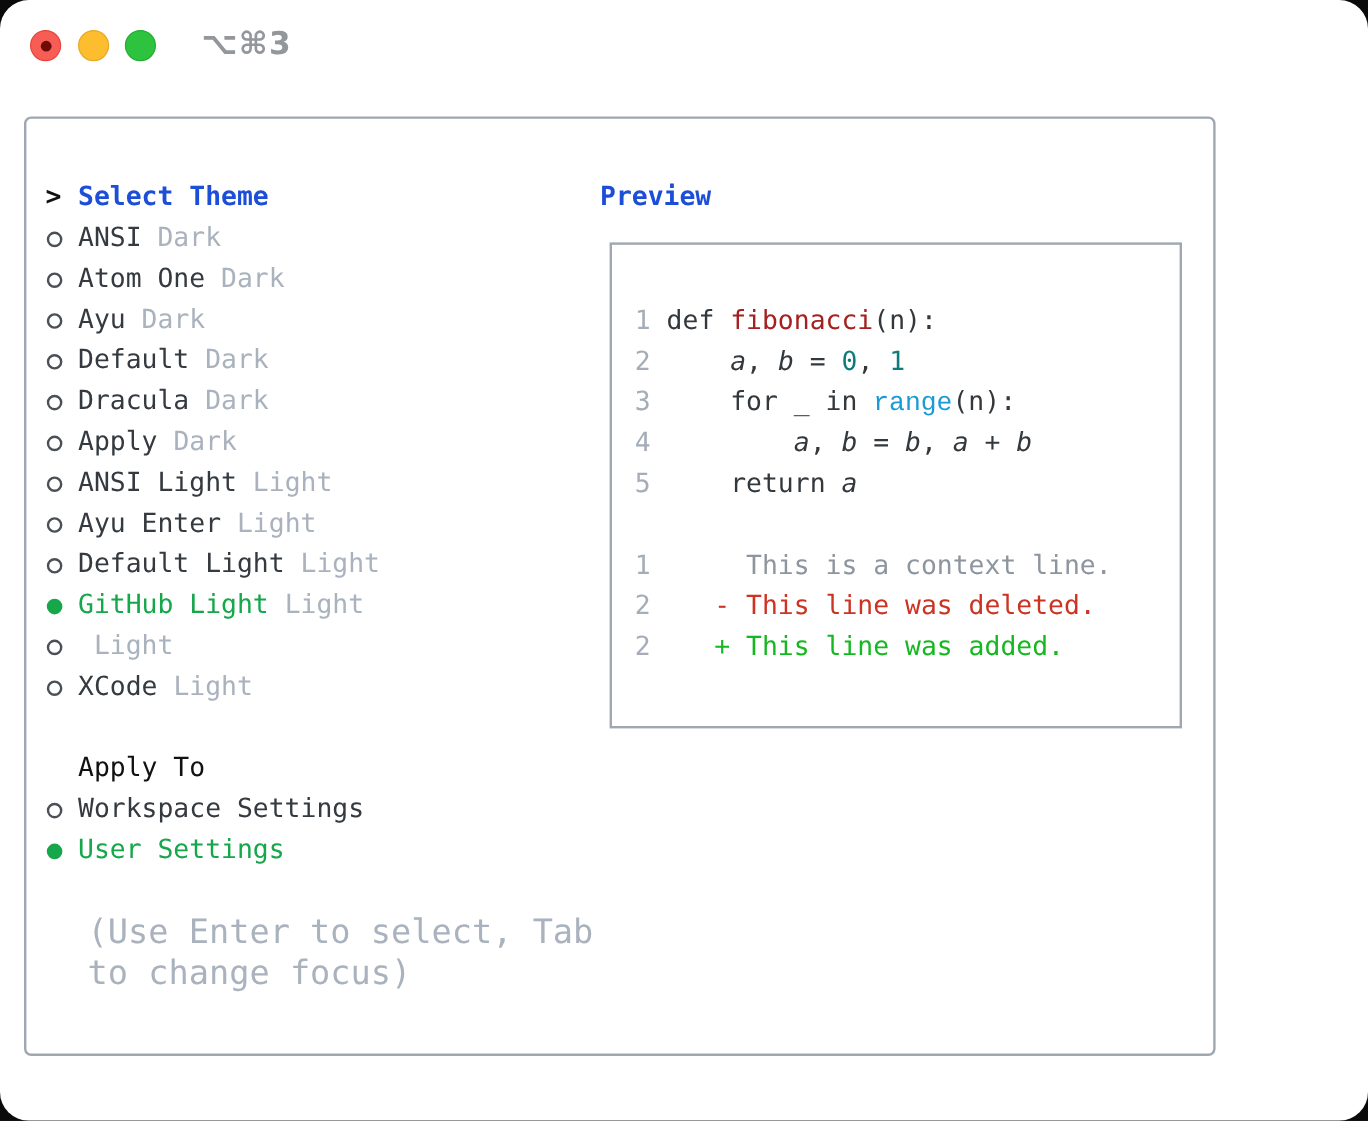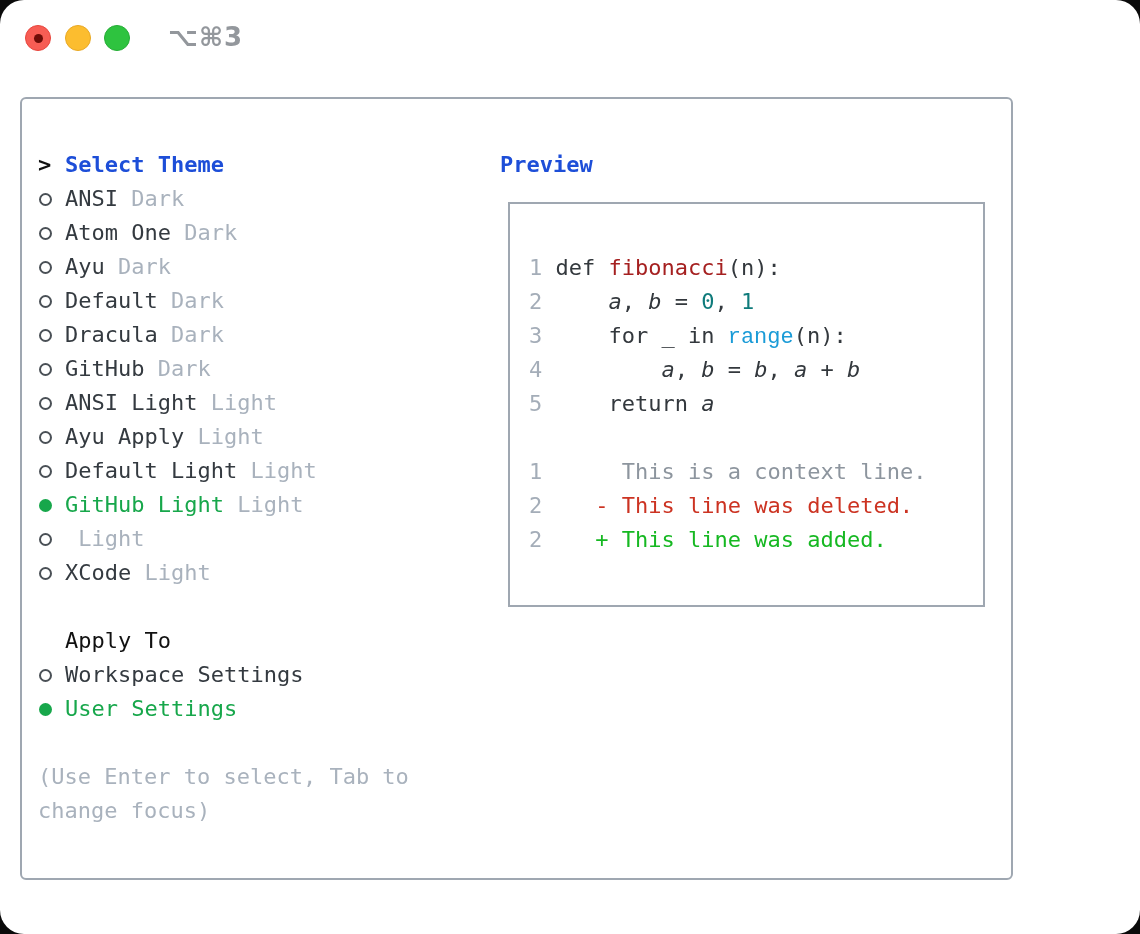--- a/index.html
+++ b/index.html
@@ -26,21 +26,21 @@
   .arrow{color:#111;font-weight:bold;}
   .header-label{font-weight:bold;color:#1d4ed8;}
   .header-plain{color:#111;}
   .circle{width:13px;height:13px;border-radius:50%;box-sizing:border-box;margin-left:1px;}
   .circle.hollow{border:2px solid #4a5056;background:transparent;}
   .circle.filled{background:var(--c-selected_green);}
   .item-name{color:var(--c-item_text);}
   .item-name.selected{color:var(--c-selected_green);}
   .item-variant{color:var(--c-muted_gray);}
   .spacer{height:34px;}
-  .hint{width:430px;font-size:22px;line-height:34px;color:var(--c-muted_gray);}
+  .hint{width:430px;font-size:28px;line-height:34px;color:var(--c-muted_gray);margin-left:35px;}
 
   
   .preview-box{position:absolute;left:8px;top:54px;width:477px;height:405px;border:2px solid var(--c-border_gray);box-sizing:border-box;background:#fff;}
   .code-area{margin:0;padding:47px 0 0 19px;font-family:"DejaVu Sans Mono",monospace;font-size:22px;line-height:34px;}
   .code-line{white-space:pre;height:34px;}
   .tk-lineno{color:var(--c-line_number_gray);}
   .tk-code{color:var(--c-text_dark);margin-top:42px;}
   .tk-func{color:var(--c-function_red);}
   .tk-num{color:var(--c-number_teal);}
   .tk-builtin{color:var(--c-builtin_blue);font-family:Liberation Mono, monospace;}
@@ -68,23 +68,23 @@
       <div class="row">
         <span class="marker arrow">&gt;</span>
         <span class="header-label">Select Theme</span>
       </div>
       <div id="theme-list">
           <div class="row"><span class="marker"><span class="circle hollow"></span></span><span class="item-name">ANSI</span><span class="item-variant"> Dark</span></div>
           <div class="row"><span class="marker"><span class="circle hollow"></span></span><span class="item-name">Atom One</span><span class="item-variant"> Dark</span></div>
           <div class="row"><span class="marker"><span class="circle hollow"></span></span><span class="item-name">Ayu</span><span class="item-variant"> Dark</span></div>
           <div class="row"><span class="marker"><span class="circle hollow"></span></span><span class="item-name">Default</span><span class="item-variant"> Dark</span></div>
           <div class="row"><span class="marker"><span class="circle hollow"></span></span><span class="item-name">Dracula</span><span class="item-variant"> Dark</span></div>
-          <div class="row"><span class="marker"><span class="circle hollow"></span></span><span class="item-name">GitHub</span><span class="item-variant"> Dark</span></div>
+          <div class="row"><span class="marker"><span class="circle hollow"></span></span><span class="item-name">Apply</span><span class="item-variant"> Dark</span></div>
           <div class="row"><span class="marker"><span class="circle hollow"></span></span><span class="item-name">ANSI Light</span><span class="item-variant"> Light</span></div>
-          <div class="row"><span class="marker"><span class="circle hollow"></span></span><span class="item-name">Ayu Apply</span><span class="item-variant"> Light</span></div>
+          <div class="row"><span class="marker"><span class="circle hollow"></span></span><span class="item-name">Ayu Enter</span><span class="item-variant"> Light</span></div>
           <div class="row"><span class="marker"><span class="circle hollow"></span></span><span class="item-name">Default Light</span><span class="item-variant"> Light</span></div>
           <div class="row"><span class="marker"><span class="circle filled"></span></span><span class="item-name selected">GitHub Light</span><span class="item-variant"> Light</span></div>
           <div class="row"><span class="marker"><span class="circle hollow"></span></span><span class="item-variant"> Light</span></div>
           <div class="row"><span class="marker"><span class="circle hollow"></span></span><span class="item-name">XCode</span><span class="item-variant"> Light</span></div>
         </div>
       <div class="row spacer"></div>
       <div class="row">
         <span class="marker"></span>
         <span class="header-plain">Apply To</span>
       </div>

